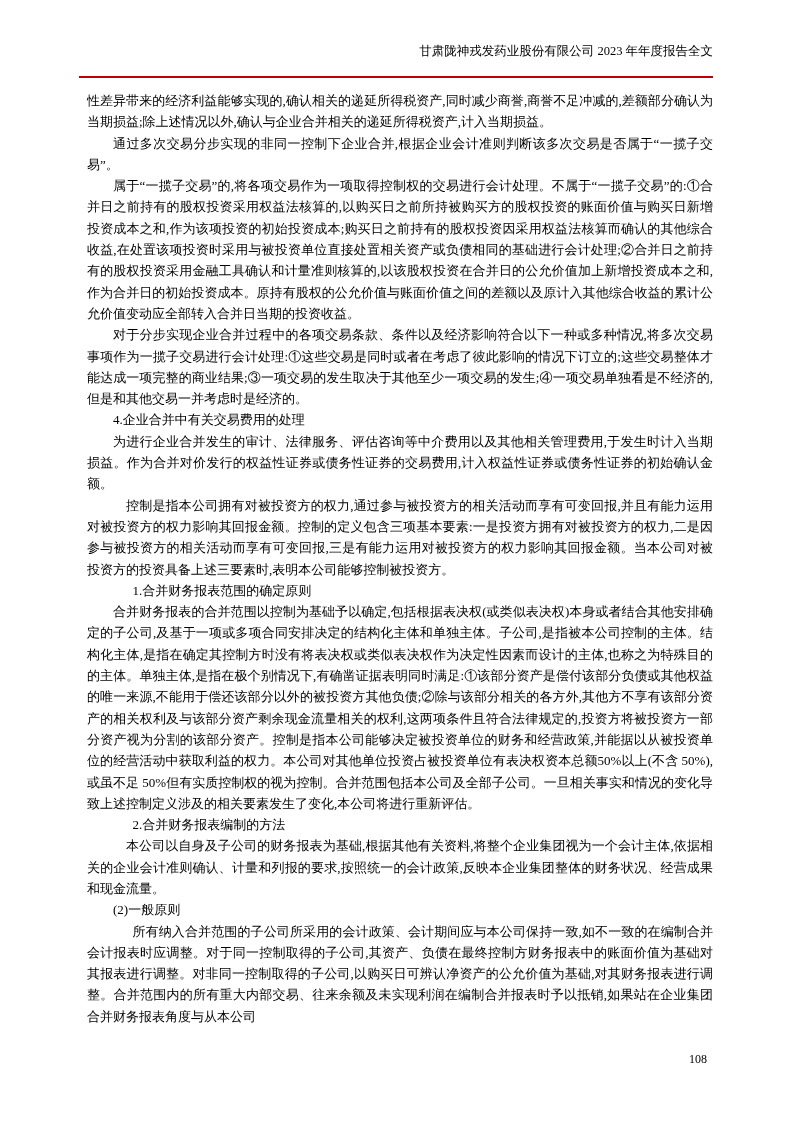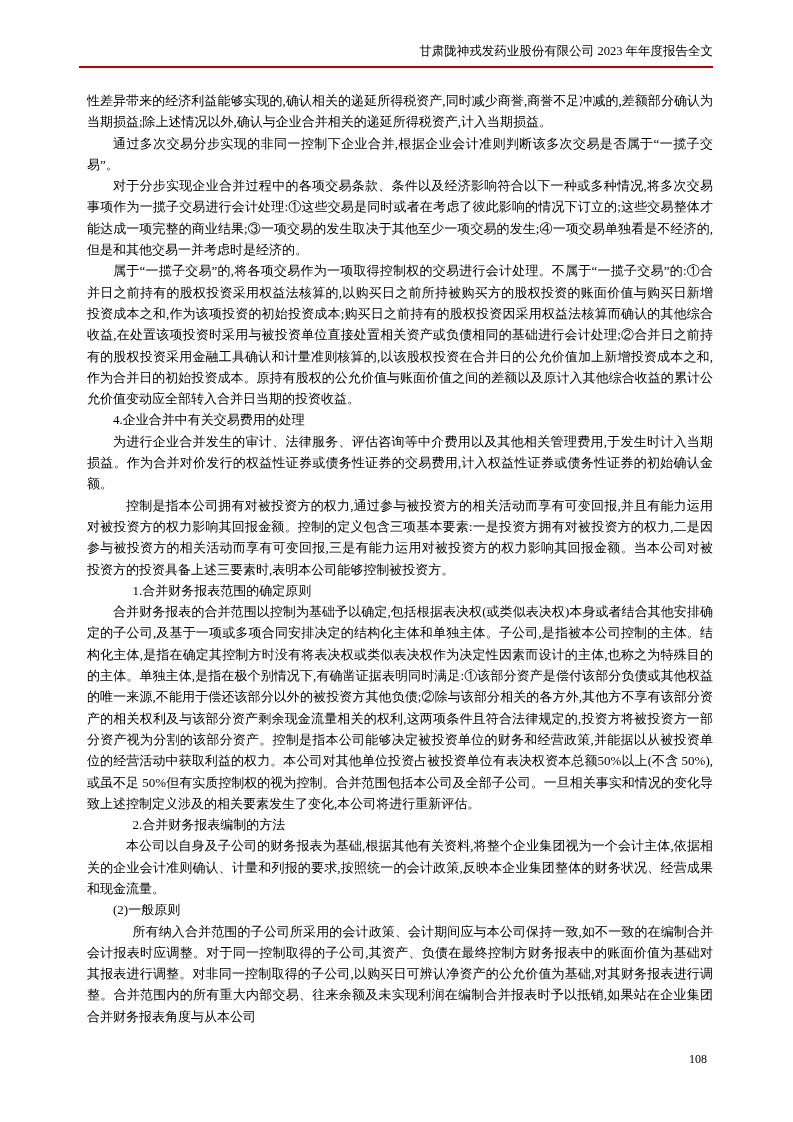--- a/index.html
+++ b/index.html
@@ -19,21 +19,21 @@
     overflow: hidden;
   }
   .header {
     position: absolute;
     top: 44px;
     left: 79px;
     right: 80px;
     text-align: right;
     font-size: 12.5px;
     line-height: 15px;
-    padding-bottom: 7px;
+    padding-bottom: 17px;
     border-bottom: 2px solid var(--rule-color, #c00000);
   }
   .content {
     position: absolute;
     top: 90px;
     left: 87px;
     right: 80px;
     text-align: justify;
     font-size: 13px;
     line-height: 21.3px;
@@ -61,22 +61,22 @@
 
 <div class="page">
 
   <div class="header">
     <span>甘肃陇神戎发药业股份有限公司 2023 年年度报告全文</span>
   </div>
 
   <div class="content">
       <p class="para" style="text-indent: 0em;">性差异带来的经济利益能够实现的,确认相关的递延所得税资产,同时减少商誉,商誉不足冲减的,差额部分确认为当期损益;除上述情况以外,确认与企业合并相关的递延所得税资产,计入当期损益。</p>
       <p class="para" style="text-indent: 2em;">通过多次交易分步实现的非同一控制下企业合并,根据企业会计准则判断该多次交易是否属于“一揽子交易”。</p>
+      <p class="para" style="text-indent: 2em;">属于“一揽子交易”的,将各项交易作为一项取得控制权的交易进行会计处理。不属于“一揽子交易”的:①合并日之前持有的股权投资采用权益法核算的,以购买日之前所持被购买方的股权投资的账面价值与购买日新增投资成本之和,作为该项投资的初始投资成本;购买日之前持有的股权投资因采用权益法核算而确认的其他综合收益,在处置该项投资时采用与被投资单位直接处置相关资产或负债相同的基础进行会计处理;②合并日之前持有的股权投资采用金融工具确认和计量准则核算的,以该股权投资在合并日的公允价值加上新增投资成本之和,作为合并日的初始投资成本。原持有股权的公允价值与账面价值之间的差额以及原计入其他综合收益的累计公允价值变动应全部转入合并日当期的投资收益。</p>
       <p class="para" style="text-indent: 2em;">对于分步实现企业合并过程中的各项交易条款、条件以及经济影响符合以下一种或多种情况,将多次交易事项作为一揽子交易进行会计处理:①这些交易是同时或者在考虑了彼此影响的情况下订立的;这些交易整体才能达成一项完整的商业结果;③一项交易的发生取决于其他至少一项交易的发生;④一项交易单独看是不经济的,但是和其他交易一并考虑时是经济的。</p>
-      <p class="para" style="text-indent: 2em;">属于“一揽子交易”的,将各项交易作为一项取得控制权的交易进行会计处理。不属于“一揽子交易”的:①合并日之前持有的股权投资采用权益法核算的,以购买日之前所持被购买方的股权投资的账面价值与购买日新增投资成本之和,作为该项投资的初始投资成本;购买日之前持有的股权投资因采用权益法核算而确认的其他综合收益,在处置该项投资时采用与被投资单位直接处置相关资产或负债相同的基础进行会计处理;②合并日之前持有的股权投资采用金融工具确认和计量准则核算的,以该股权投资在合并日的公允价值加上新增投资成本之和,作为合并日的初始投资成本。原持有股权的公允价值与账面价值之间的差额以及原计入其他综合收益的累计公允价值变动应全部转入合并日当期的投资收益。</p>
       <p class="para" style="text-indent: 2em;">4.企业合并中有关交易费用的处理</p>
       <p class="para" style="text-indent: 2em;">为进行企业合并发生的审计、法律服务、评估咨询等中介费用以及其他相关管理费用,于发生时计入当期损益。作为合并对价发行的权益性证券或债务性证券的交易费用,计入权益性证券或债务性证券的初始确认金额。</p>
       <p class="para" style="text-indent: 3em;">控制是指本公司拥有对被投资方的权力,通过参与被投资方的相关活动而享有可变回报,并且有能力运用对被投资方的权力影响其回报金额。控制的定义包含三项基本要素:一是投资方拥有对被投资方的权力,二是因参与被投资方的相关活动而享有可变回报,三是有能力运用对被投资方的权力影响其回报金额。当本公司对被投资方的投资具备上述三要素时,表明本公司能够控制被投资方。</p>
       <p class="para" style="text-indent: 3.5em;">1.合并财务报表范围的确定原则</p>
       <p class="para" style="text-indent: 2em;">合并财务报表的合并范围以控制为基础予以确定,包括根据表决权(或类似表决权)本身或者结合其他安排确定的子公司,及基于一项或多项合同安排决定的结构化主体和单独主体。子公司,是指被本公司控制的主体。结构化主体,是指在确定其控制方时没有将表决权或类似表决权作为决定性因素而设计的主体,也称之为特殊目的的主体。单独主体,是指在极个别情况下,有确凿证据表明同时满足:①该部分资产是偿付该部分负债或其他权益的唯一来源,不能用于偿还该部分以外的被投资方其他负债;②除与该部分相关的各方外,其他方不享有该部分资产的相关权利及与该部分资产剩余现金流量相关的权利,这两项条件且符合法律规定的,投资方将被投资方一部分资产视为分割的该部分资产。控制是指本公司能够决定被投资单位的财务和经营政策,并能据以从被投资单位的经营活动中获取利益的权力。本公司对其他单位投资占被投资单位有表决权资本总额50%以上(不含 50%),或虽不足 50%但有实质控制权的视为控制。合并范围包括本公司及全部子公司。一旦相关事实和情况的变化导致上述控制定义涉及的相关要素发生了变化,本公司将进行重新评估。</p>
       <p class="para" style="text-indent: 3.5em;">2.合并财务报表编制的方法</p>
       <p class="para" style="text-indent: 3em;">本公司以自身及子公司的财务报表为基础,根据其他有关资料,将整个企业集团视为一个会计主体,依据相关的企业会计准则确认、计量和列报的要求,按照统一的会计政策,反映本企业集团整体的财务状况、经营成果和现金流量。</p>
       <p class="para" style="text-indent: 2em;">(2)一般原则</p>
       <p class="para" style="text-indent: 3.5em;">所有纳入合并范围的子公司所采用的会计政策、会计期间应与本公司保持一致,如不一致的在编制合并会计报表时应调整。对于同一控制取得的子公司,其资产、负债在最终控制方财务报表中的账面价值为基础对其报表进行调整。对非同一控制取得的子公司,以购买日可辨认净资产的公允价值为基础,对其财务报表进行调整。合并范围内的所有重大内部交易、往来余额及未实现利润在编制合并报表时予以抵销,如果站在企业集团合并财务报表角度与从本公司</p>
     </div>

